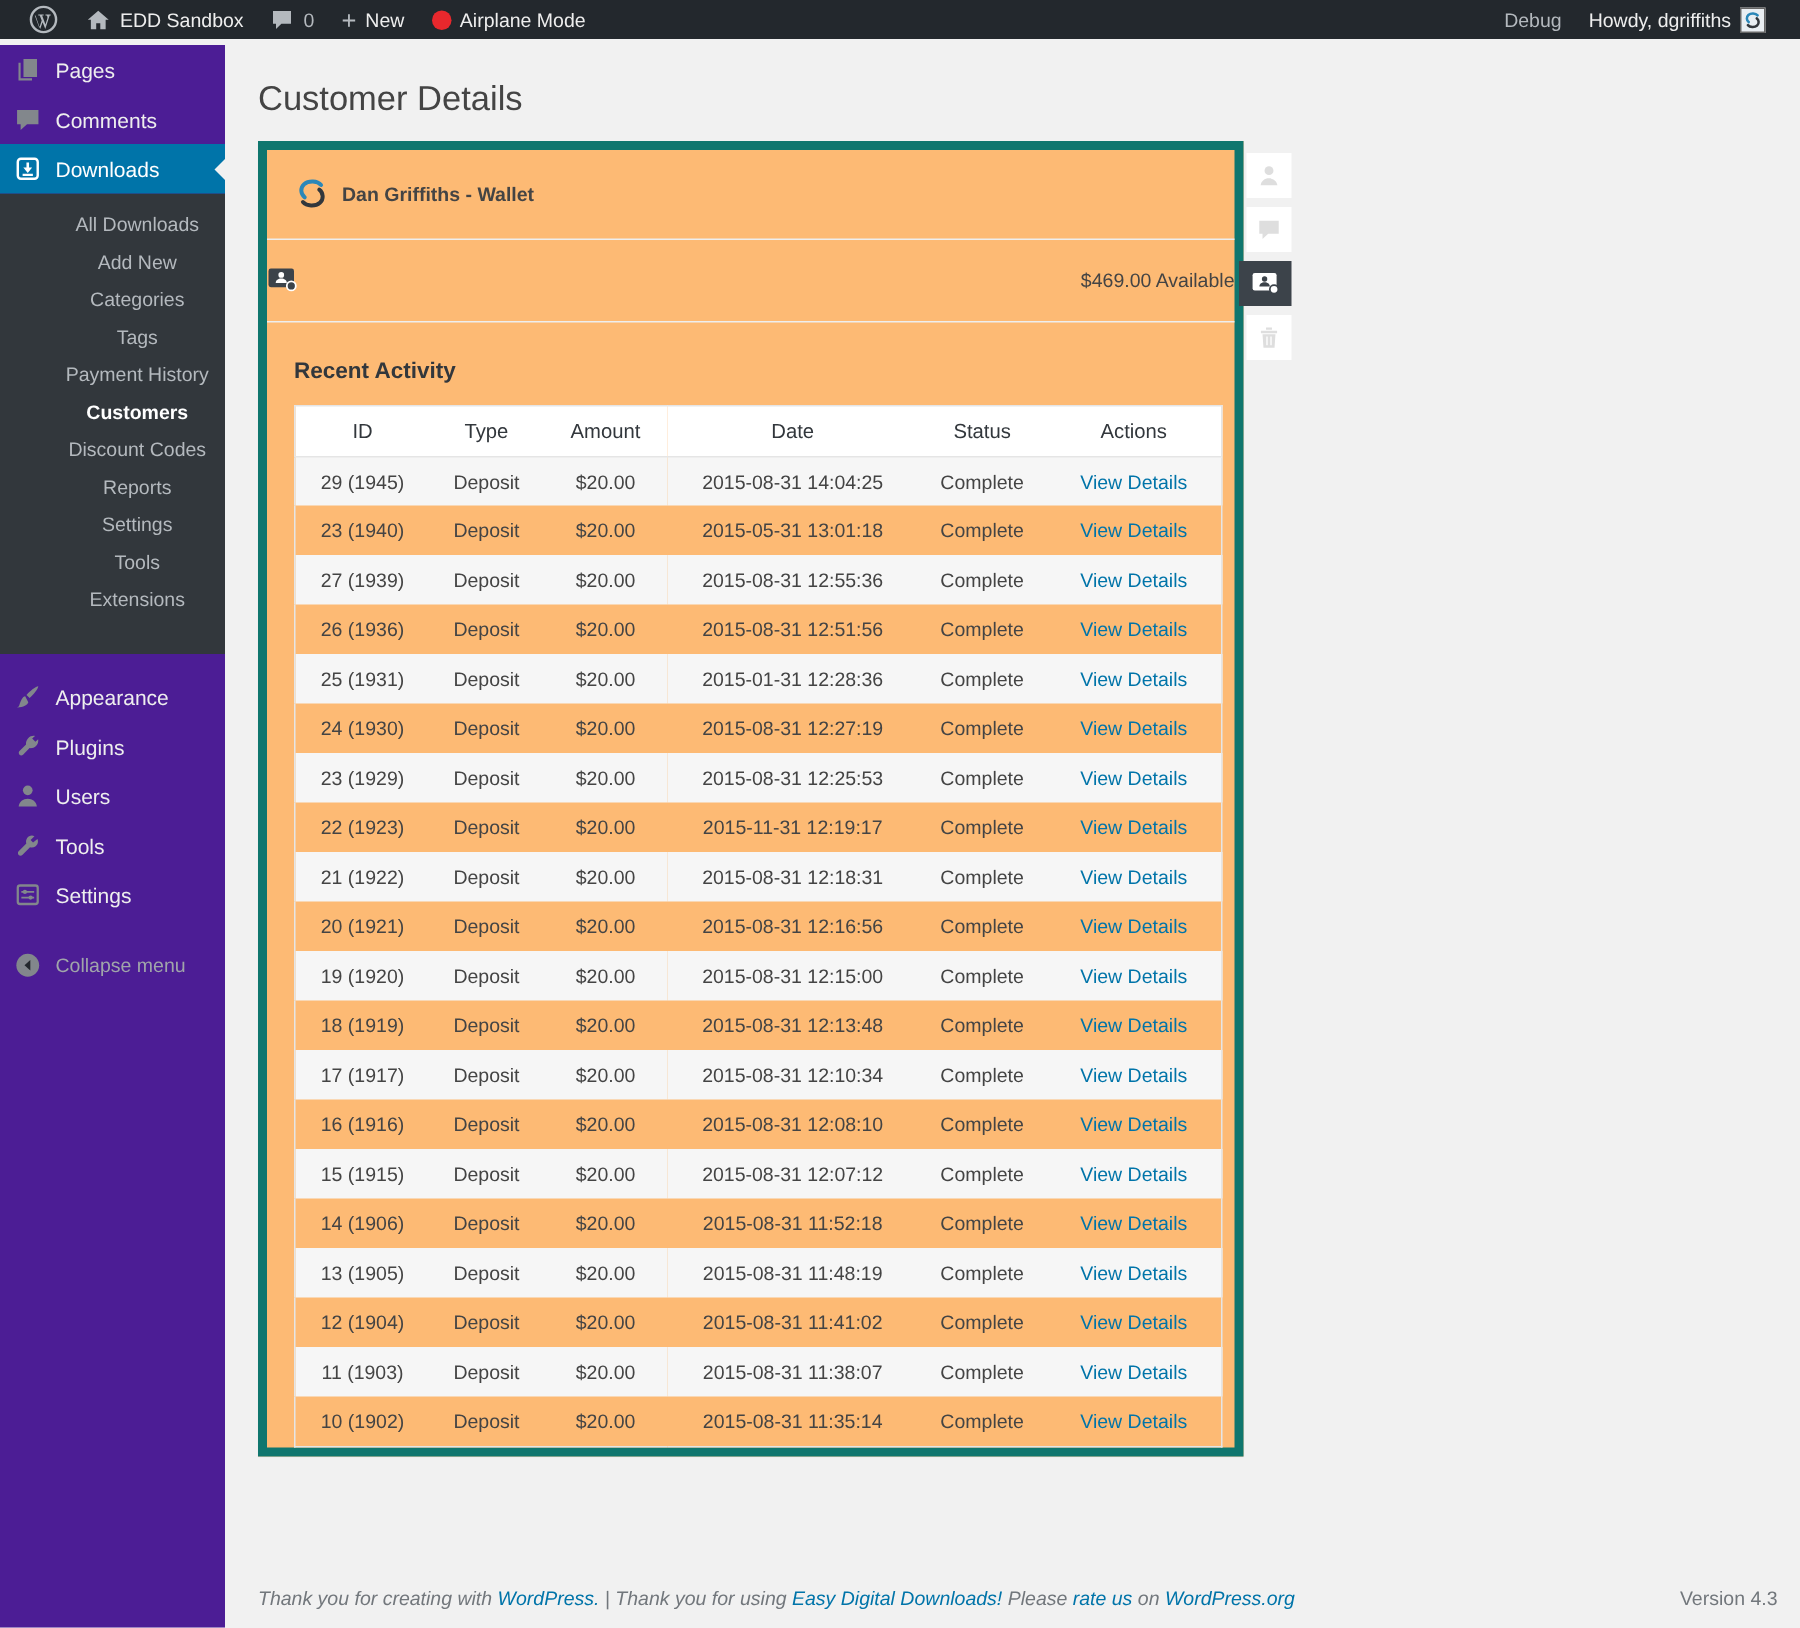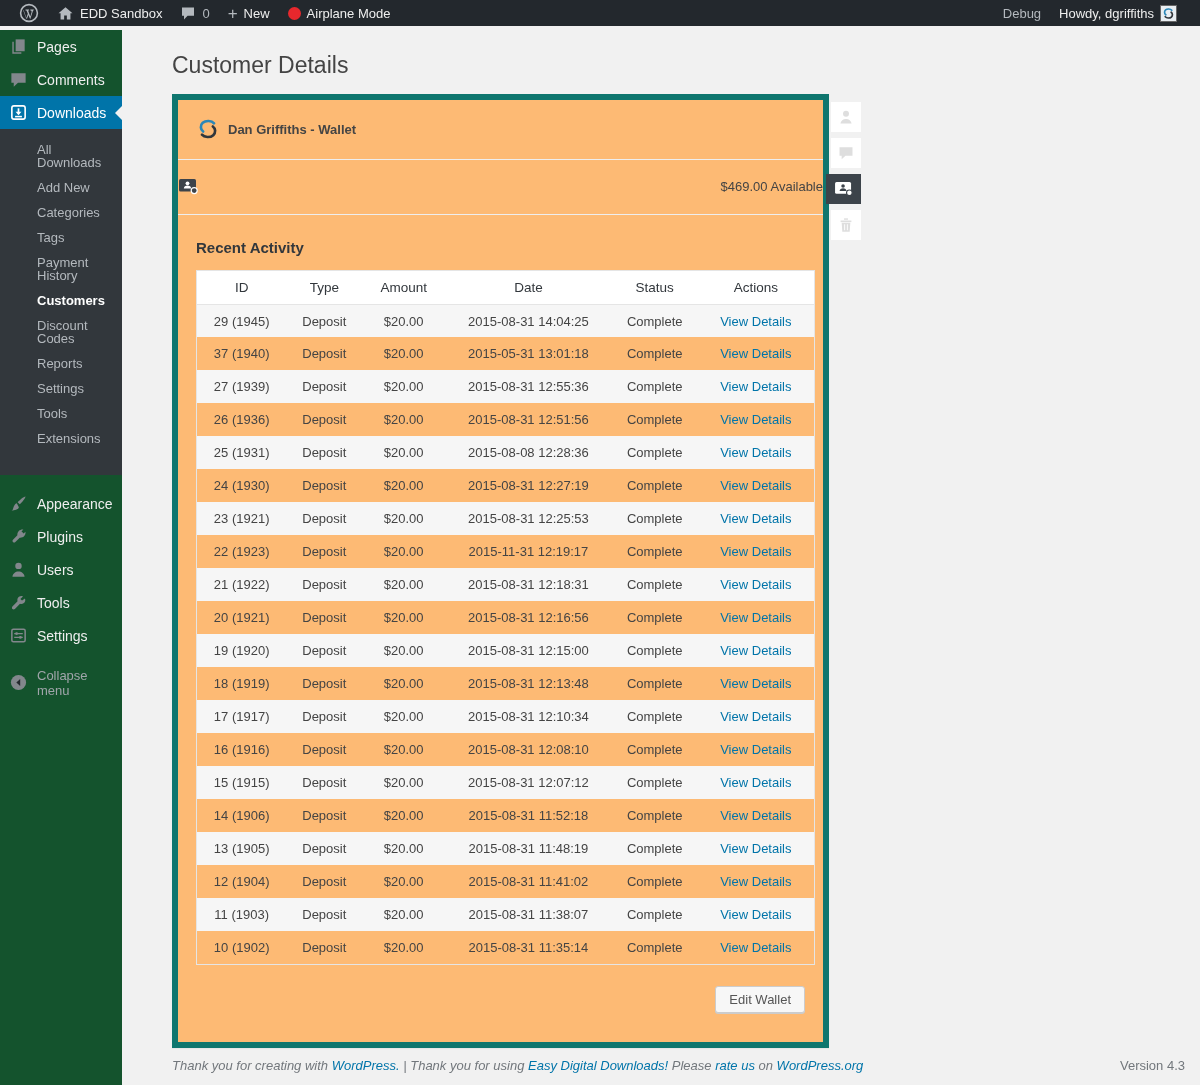--- a/index.html
+++ b/index.html
@@ -17,22 +17,22 @@
   .ab-item { display:flex; align-items:center; gap:6px; padding:0 9px; height:30px; cursor:pointer; }
   .ab-item svg { display:block; }
   .ab-text { font-size:13px; color:#eee; }
   .ab-count { color:#b4b9be; }
   .ab-right { margin-left:auto; display:flex; align-items:center; }
   .ab-dot { width:13px; height:13px; border-radius:50%; background:#e8282d; }
   .ab-plus { font-size:17px; font-weight:400; color:#b4b9be; line-height:1; }
   .ab-avatar { width:17px; height:17px; background:#e9eef2; border:1px solid #666; display:flex; align-items:center; justify-content:center; }
   
   .sidebar {
-    position:absolute; top:30px; left:0; width:122px; height:1055px;
-    background:#14532d; color:#eee;
+    position:absolute; top:30px; left:0; width:150px; height:1055px;
+    background:#4c1d95; color:#eee;text-align:center;
   }
   .menu-item {
     position:relative; height:33px; display:flex; align-items:center; gap:9px;
     padding-left:9px; font-size:14px; color:#eee; cursor:pointer;
   }
   .menu-item .mi-icon { width:19px; height:19px; color:#82878c; flex:0 0 19px; }
   .menu-item.active { background:#0074a9; color:#fff; }
   .menu-item.active .mi-icon { color:#fff; }
   .menu-item.active::after {
     content:""; position:absolute; right:0; top:50%; margin-top:-7px;
@@ -272,21 +272,21 @@
         <tbody>
             <tr>
               <td>29 (1945)</td>
               <td>Deposit</td>
               <td>$20.00</td>
               <td>2015-08-31 14:04:25</td>
               <td>Complete</td>
               <td><a>View Details</a></td>
             </tr>
             <tr>
-              <td>37 (1940)</td>
+              <td>23 (1940)</td>
               <td>Deposit</td>
               <td>$20.00</td>
               <td>2015-05-31 13:01:18</td>
               <td>Complete</td>
               <td><a>View Details</a></td>
             </tr>
             <tr>
               <td>27 (1939)</td>
               <td>Deposit</td>
               <td>$20.00</td>
@@ -299,34 +299,34 @@
               <td>Deposit</td>
               <td>$20.00</td>
               <td>2015-08-31 12:51:56</td>
               <td>Complete</td>
               <td><a>View Details</a></td>
             </tr>
             <tr>
               <td>25 (1931)</td>
               <td>Deposit</td>
               <td>$20.00</td>
-              <td>2015-08-08 12:28:36</td>
+              <td>2015-01-31 12:28:36</td>
               <td>Complete</td>
               <td><a>View Details</a></td>
             </tr>
             <tr>
               <td>24 (1930)</td>
               <td>Deposit</td>
               <td>$20.00</td>
               <td>2015-08-31 12:27:19</td>
               <td>Complete</td>
               <td><a>View Details</a></td>
             </tr>
             <tr>
-              <td>23 (1921)</td>
+              <td>23 (1929)</td>
               <td>Deposit</td>
               <td>$20.00</td>
               <td>2015-08-31 12:25:53</td>
               <td>Complete</td>
               <td><a>View Details</a></td>
             </tr>
             <tr>
               <td>22 (1923)</td>
               <td>Deposit</td>
               <td>$20.00</td>
@@ -426,23 +426,20 @@
               <td>10 (1902)</td>
               <td>Deposit</td>
               <td>$20.00</td>
               <td>2015-08-31 11:35:14</td>
               <td>Complete</td>
               <td><a>View Details</a></td>
             </tr>
           </tbody>
       </table>
 
-      <div class="button-row">
-        <button class="wp-button" data-bind="main.edit_button_label">Edit Wallet</button>
-      </div>
     </div>
 
     <div class="side-tabs">
       <div class="side-tab">
         <svg width="18" height="18" viewBox="0 0 20 20" fill="currentColor">
           <circle cx="10" cy="6.4" r="3.3"></circle>
             <path d="M3.8 17.3c.4-3.2 3-5.2 6.2-5.2s5.8 2 6.2 5.2z"></path>
         </svg>
       </div>
       <div class="side-tab">

